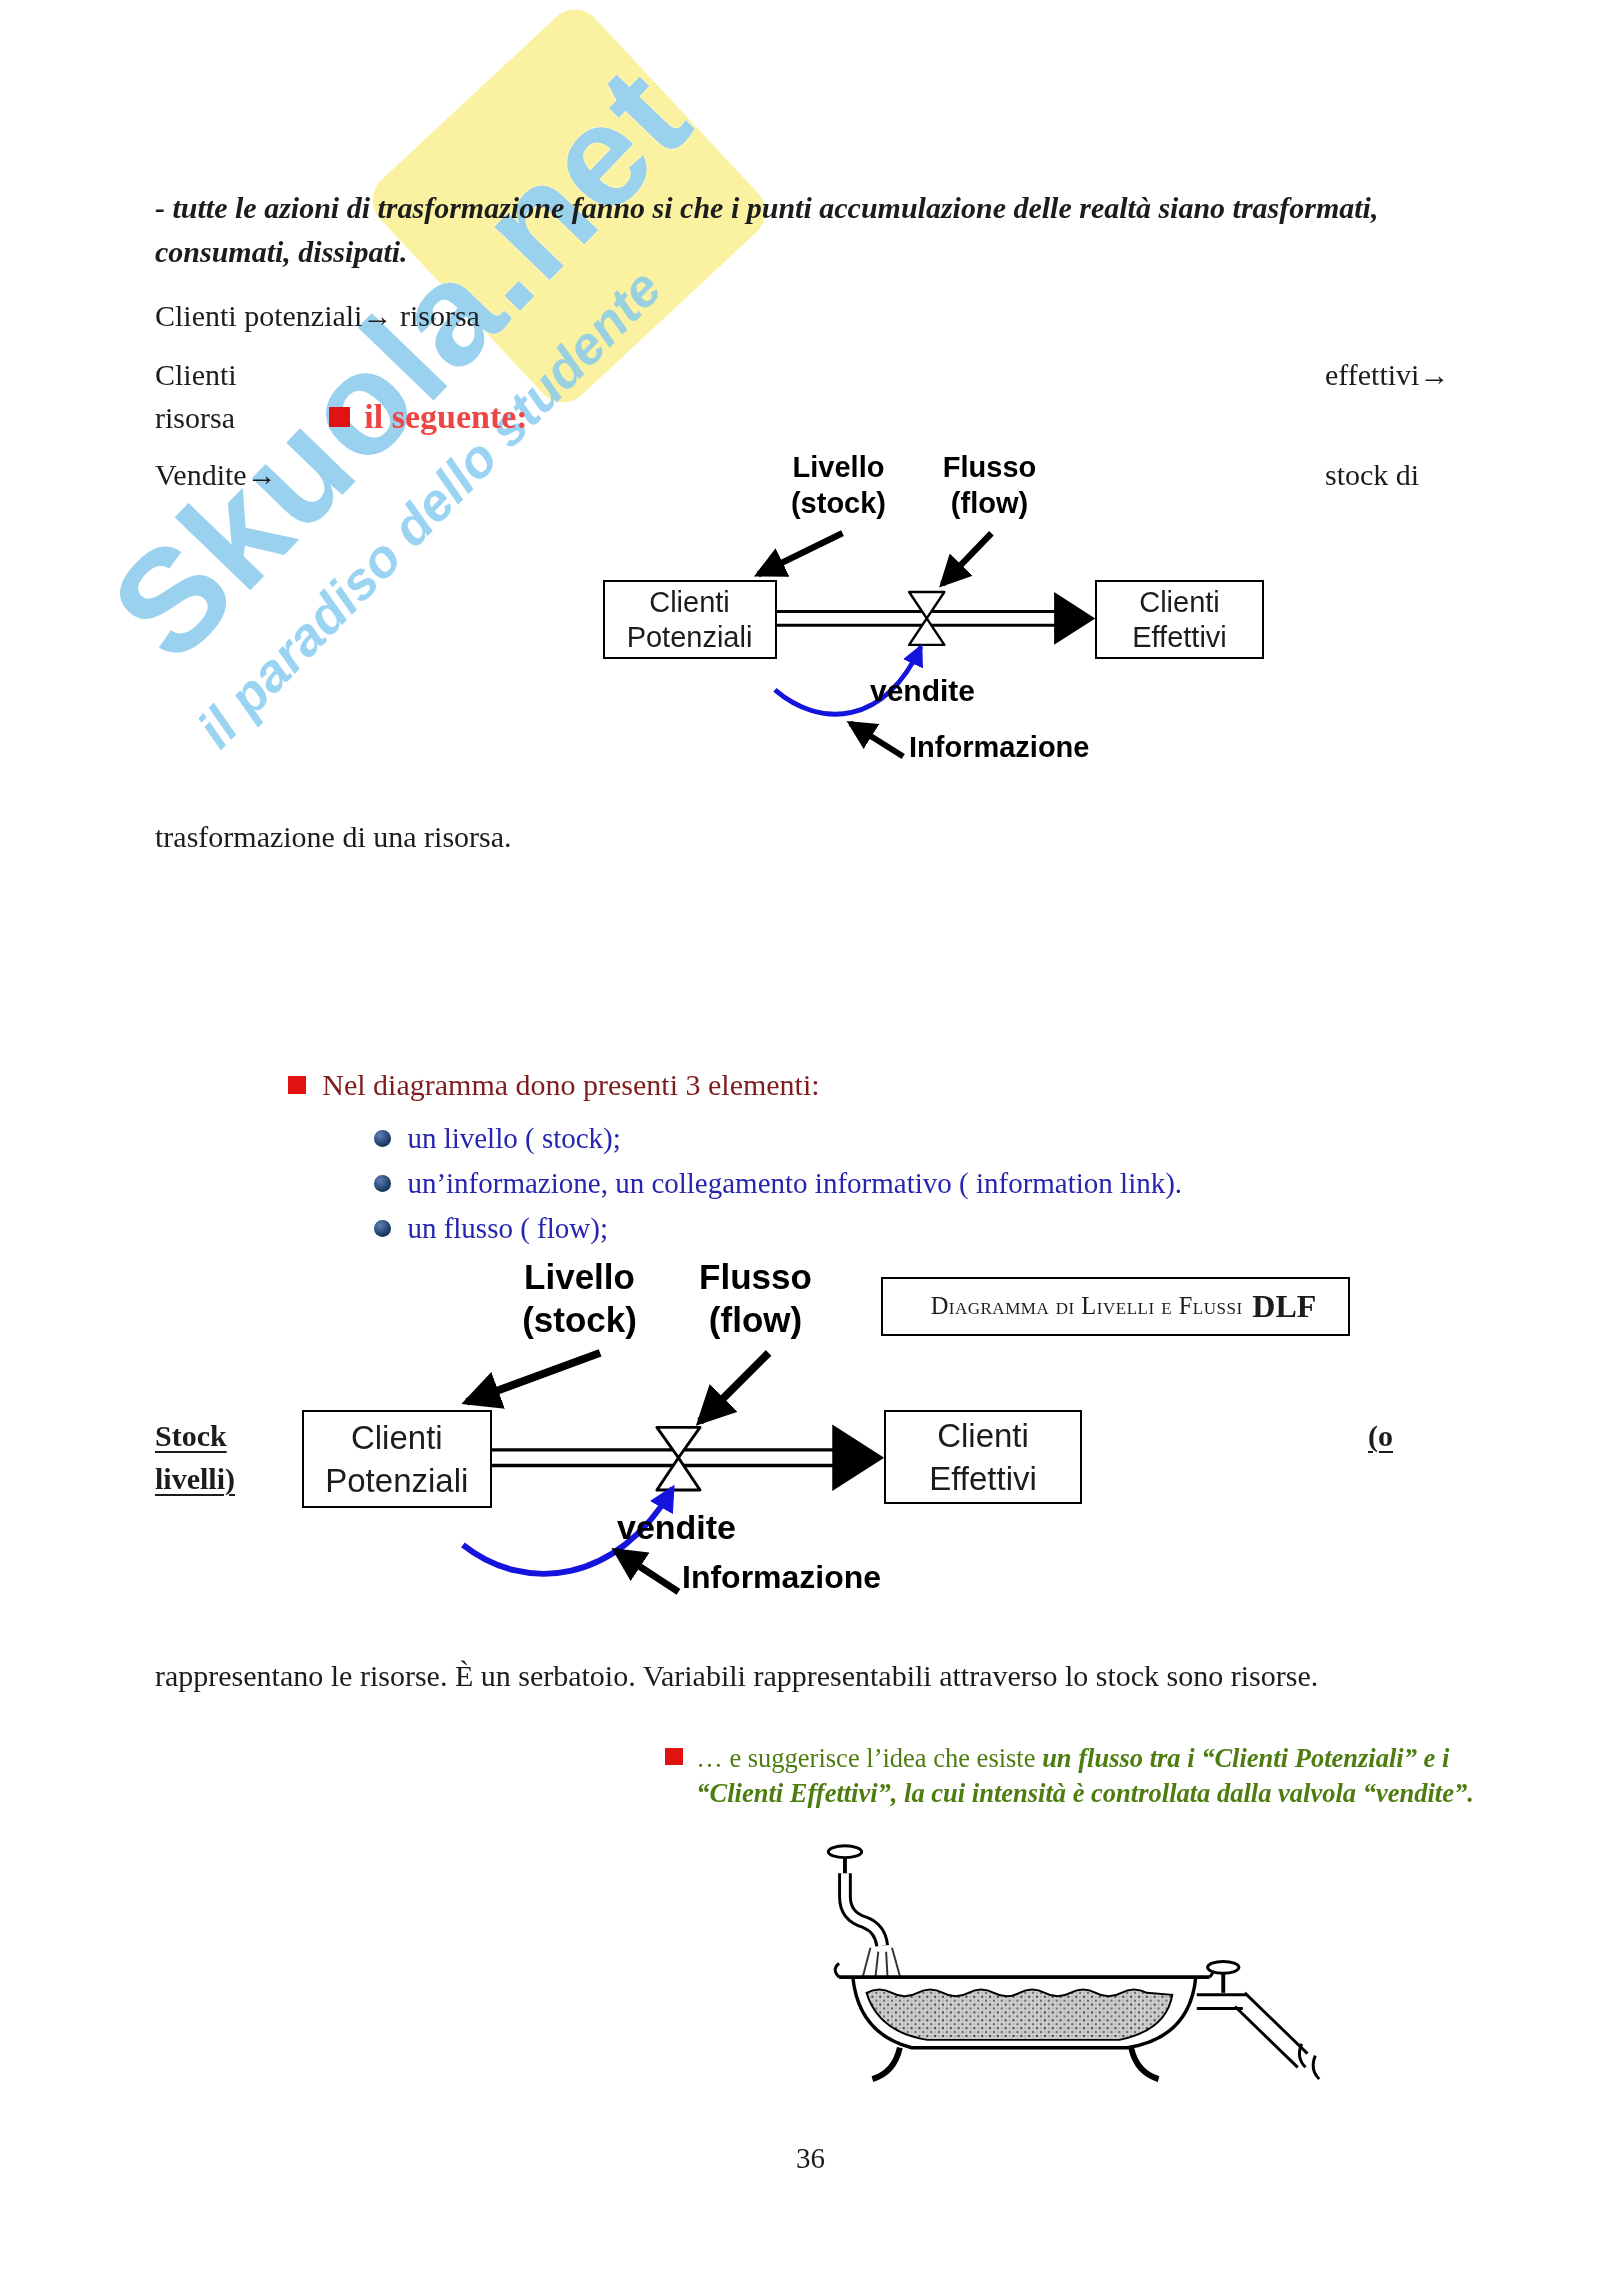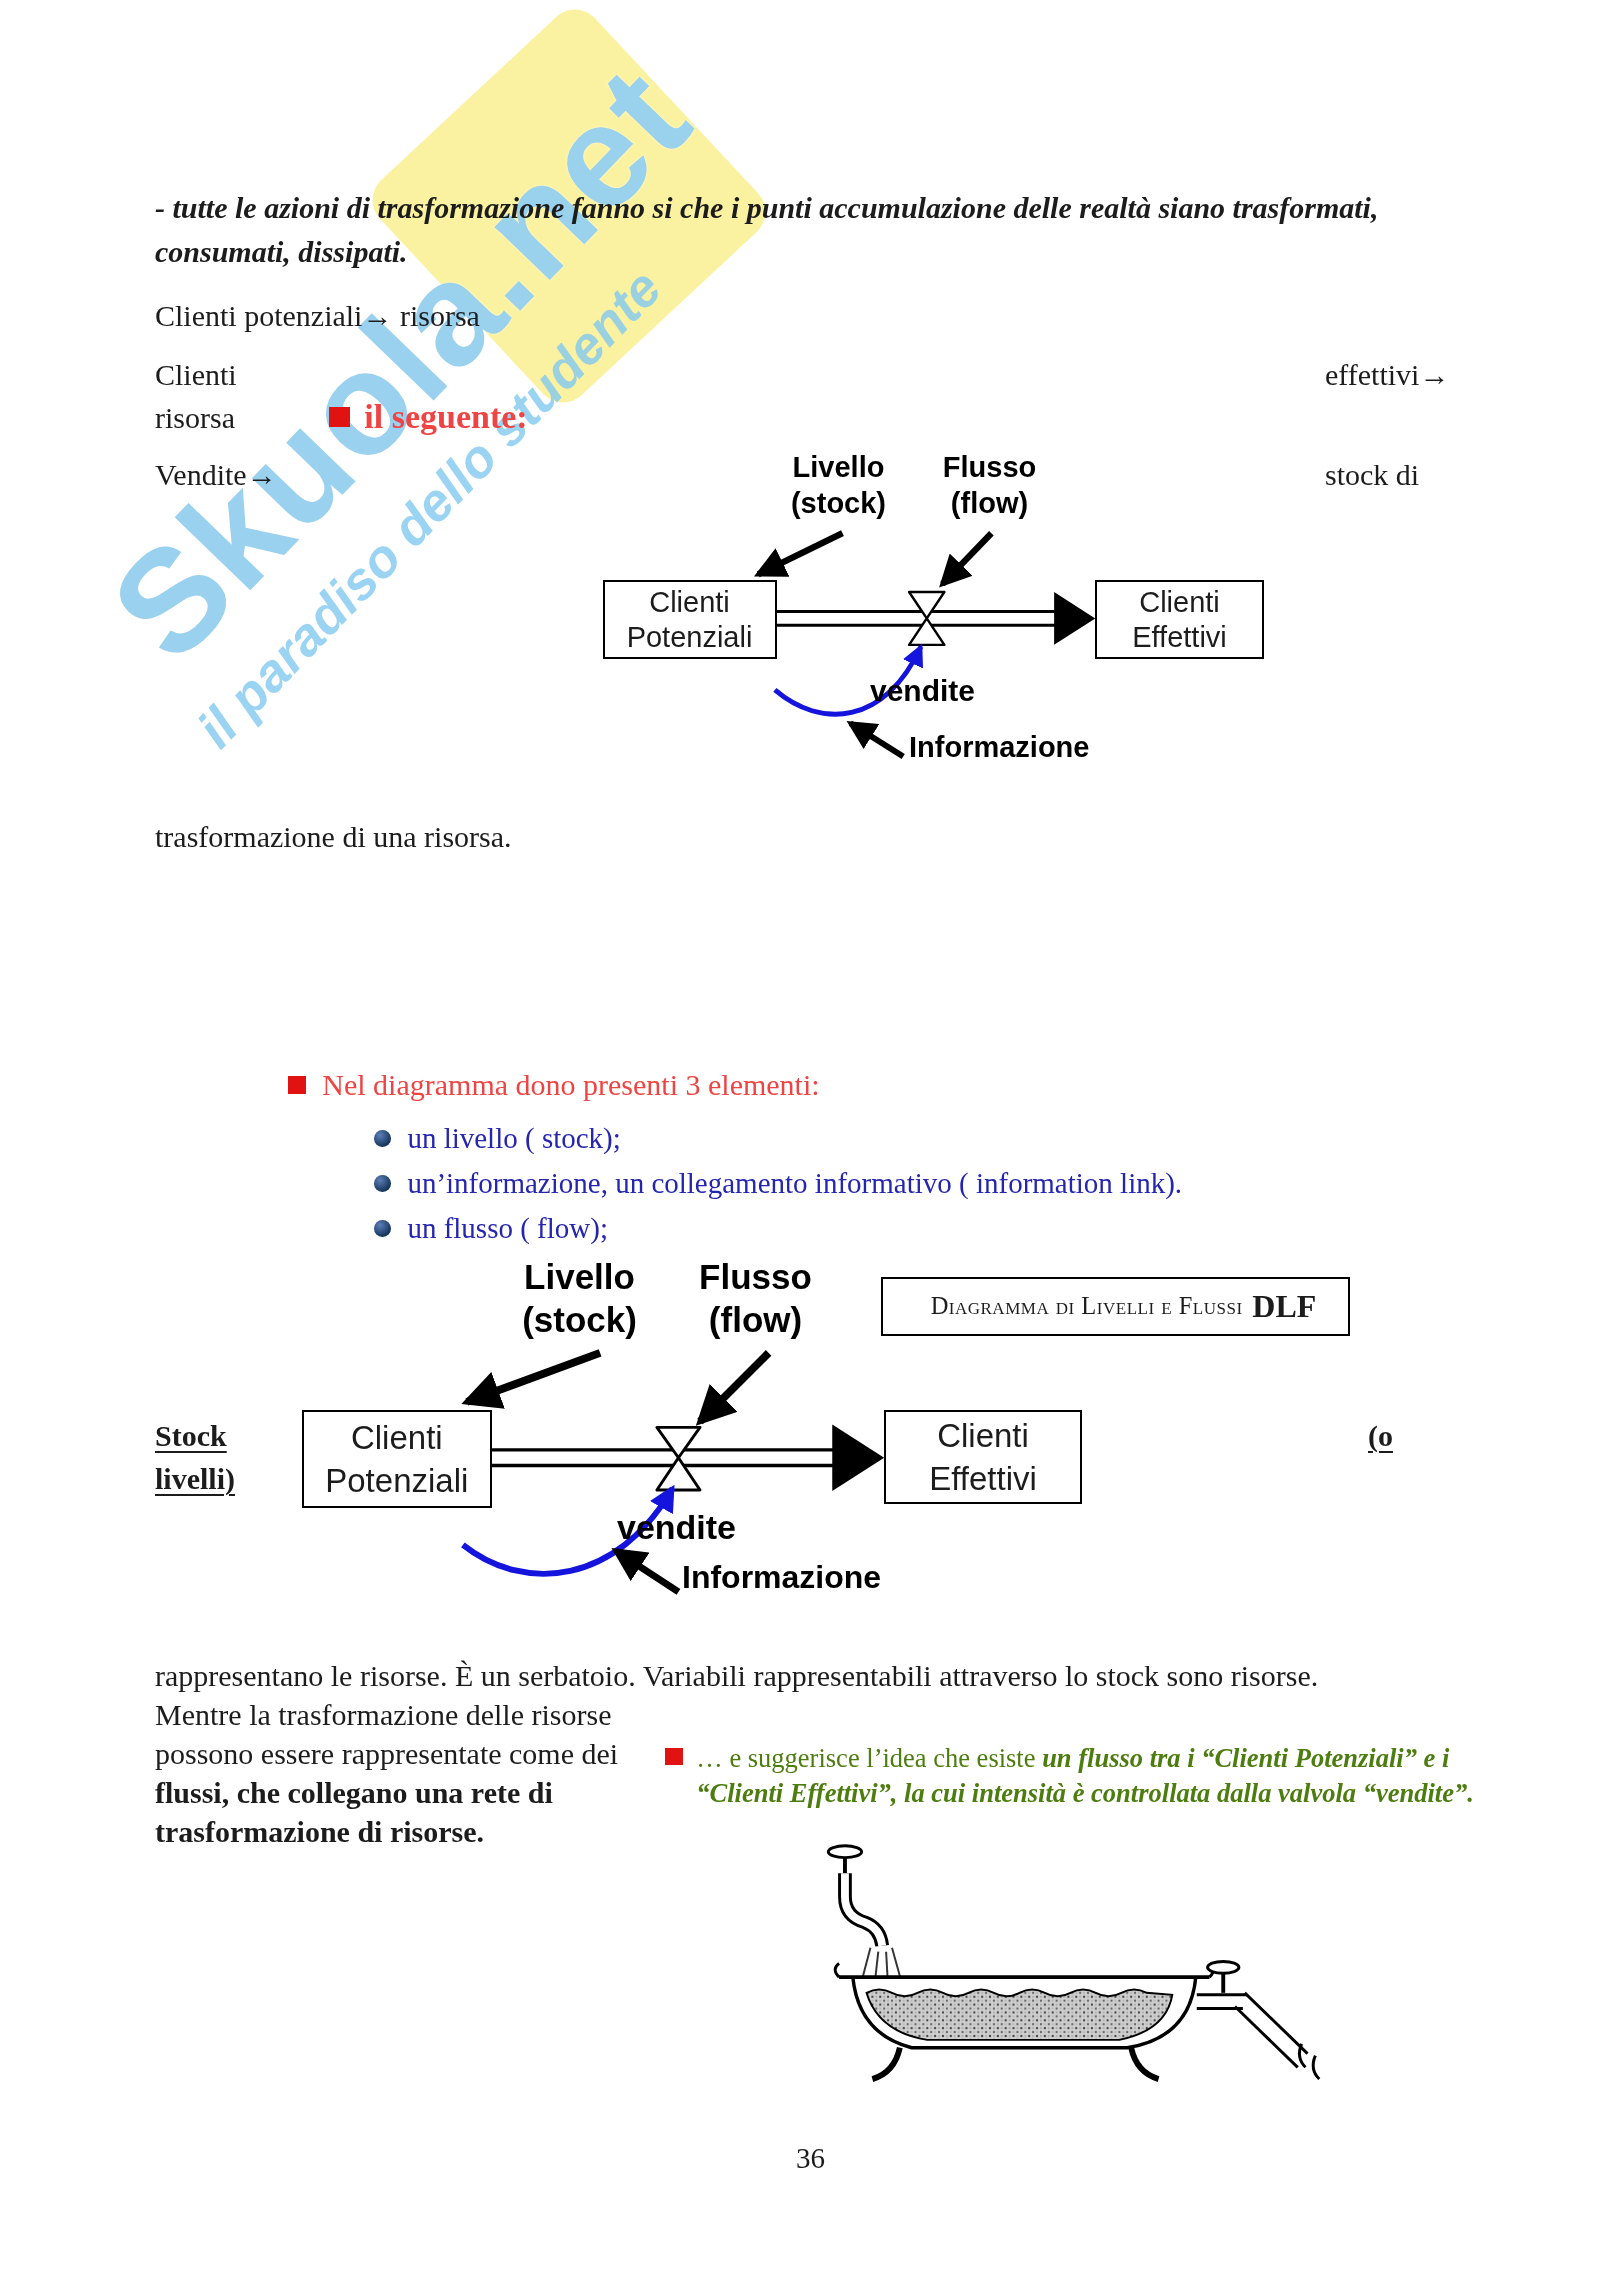--- a/index.html
+++ b/index.html
@@ -49,21 +49,21 @@
   .red-square { display: inline-block; width: 20.6px; height: 20.6px; background: #e11212; flex: 0 0 auto; }
   .red-square.sm { width: 17.6px; height: 17.6px; }
   .navy-dot {
     display: inline-block; width: 16.7px; height: 16.7px; border-radius: 50%;
     background: radial-gradient(circle at 35% 30%, #5d7fb8, #16365c 70%);
     flex: 0 0 auto;
   }
 
   
   .elements { position: absolute; left: 288px; top: 1068px; z-index: 1; }
-  .el-heading { display: flex; align-items: center; gap: 16.7px; font-size: 30px; color: #ef4444; }
+  .el-heading { display: flex; align-items: center; gap: 16.7px; font-size: 30px; color: #7f1d1d; }
   .el-items { margin-left: 86px; margin-top: 13.7px; }
   .el-item { display: flex; align-items: center; gap: 16.7px; height: 45px; font-size: 29px; color: #2525b0; }
 
   
   .diagram { position: absolute; z-index: 1; }
   .dsvg { position: absolute; left: 0; top: 0; }
   .dlabel {
     position: absolute; font-family: "Liberation Sans", sans-serif; font-weight: bold;
     color: #000; text-align: center;
   }
@@ -242,23 +242,20 @@
     <div class="dlabel vend" style="left:323px; top:257px;">vendite</div>
     <div class="dlabel info" style="left:388px; top:308px;">Informazione</div>
   </div>
 
   <div class="abs stock-label" style="left:155px; top:1419px;">Stock</div>
   <div class="abs stock-label" style="left:1368px; top:1419px;">(o</div>
   <div class="abs stock-label" style="left:155px; top:1462px;">livelli)</div>
 
   <div class="body-par">
     <div class="nowrap">rappresentano le risorse. È un serbatoio. Variabili rappresentabili attraverso lo stock sono risorse.</div>
-    <div class="body-col">
-      <span>Mentre la trasformazione delle risorse possono essere rappresentate come dei </span><span class="bold">flussi, che collegano una rete di trasformazione di risorse.</span>
-    </div>
   </div>
 
   <div class="note">
     <span class="red-square sm"></span>
     <span class="note-text">
       <span>… e suggerisce l’idea che esiste </span><span class="italic">un flusso tra i “Clienti Potenziali” e i “Clienti Effettivi”, la cui intensità è controllata dalla valvola “vendite”.</span>
     </span>
   </div>
 
   <svg class="abs z1" style="left:784px; top:1838px;" width="559" height="294" viewBox="0 0 570 300">

